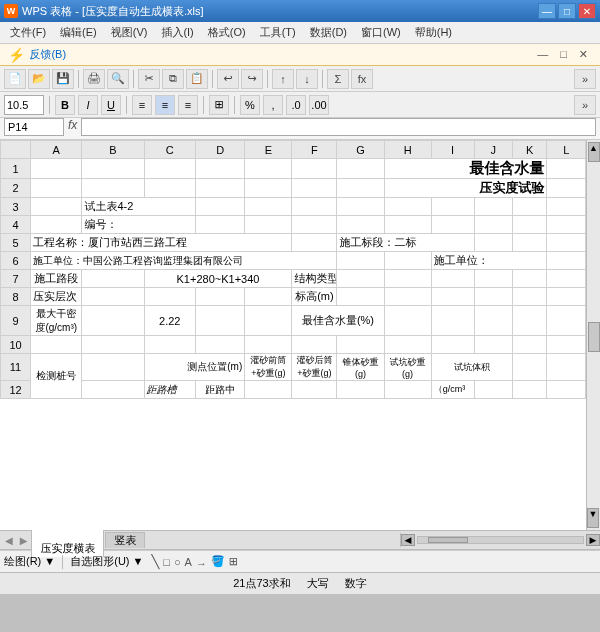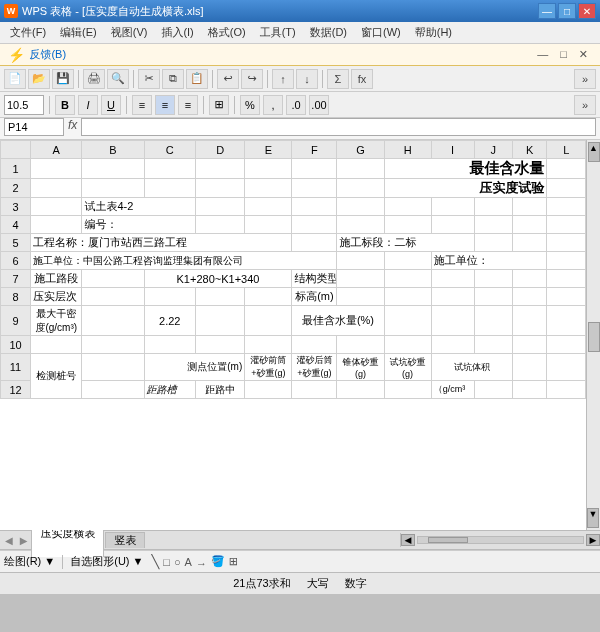--- a/index.html
+++ b/index.html
@@ -468,21 +468,21 @@
     <div style="width:12px;height:20px;background:#c0c0c0;border:1px solid #999;margin:0 auto;margin-top:2px;text-align:center;font-size:9px;">▲</div>
     <div style="width:12px;height:30px;background:#c8c8c8;border:1px solid #999;margin:0 auto;margin-top:160px;"></div>
     <div style="width:12px;height:20px;background:#c0c0c0;border:1px solid #999;margin:0 auto;position:absolute;bottom:2px;right:1px;text-align:center;font-size:9px;">▼</div>
   </div>
 </div>
 
 <div style="display:flex;align-items:center;background:#e0e0e0;height:20px;border-top:1px solid #bbb;border-bottom:1px solid #bbb;">
   <div style="display:flex;align-items:center;gap:1px;padding-left:2px;flex:1;">
     <div style="display:flex;align-items:center;font-size:10px;padding:0 3px;cursor:pointer;color:#888;">◀</div>
     <div style="display:flex;align-items:center;font-size:10px;padding:0 3px;cursor:pointer;color:#888;">▶</div>
-    <div class="tab" style="font-size:11px;padding:16px 8px;background:white;border:1px solid #bbb;border-bottom:none;height:16px;display:flex;align-items:flex-end;">
+    <div class="tab" style="font-size:11px;padding:16px 8px;background:white;border:1px solid #bbb;border-bottom:none;height:16px;display:flex;align-items:flex-start;">
       <span>压实度横表</span>
     </div>
     <div class="tab-inactive" style="font-size:11px;padding:1px 8px;background:#d0d0d0;border:1px solid #bbb;border-bottom:none;height:16px;display:flex;align-items:center;">竖表</div>
   </div>
 
   <div style="width:200px;height:14px;background:#e0e0e0;display:flex;align-items:center;border-left:1px solid #bbb;">
     <div style="width:14px;height:12px;background:#c0c0c0;border:1px solid #999;display:flex;align-items:center;justify-content:center;font-size:9px;cursor:pointer;">◀</div>
     <div style="flex:1;height:8px;background:#d0d0d0;margin:0 2px;border:1px solid #bbb;position:relative;">
       <div style="width:40px;height:6px;background:#c0c0c0;border:1px solid #999;position:absolute;left:10px;top:0;"></div>
     </div>

